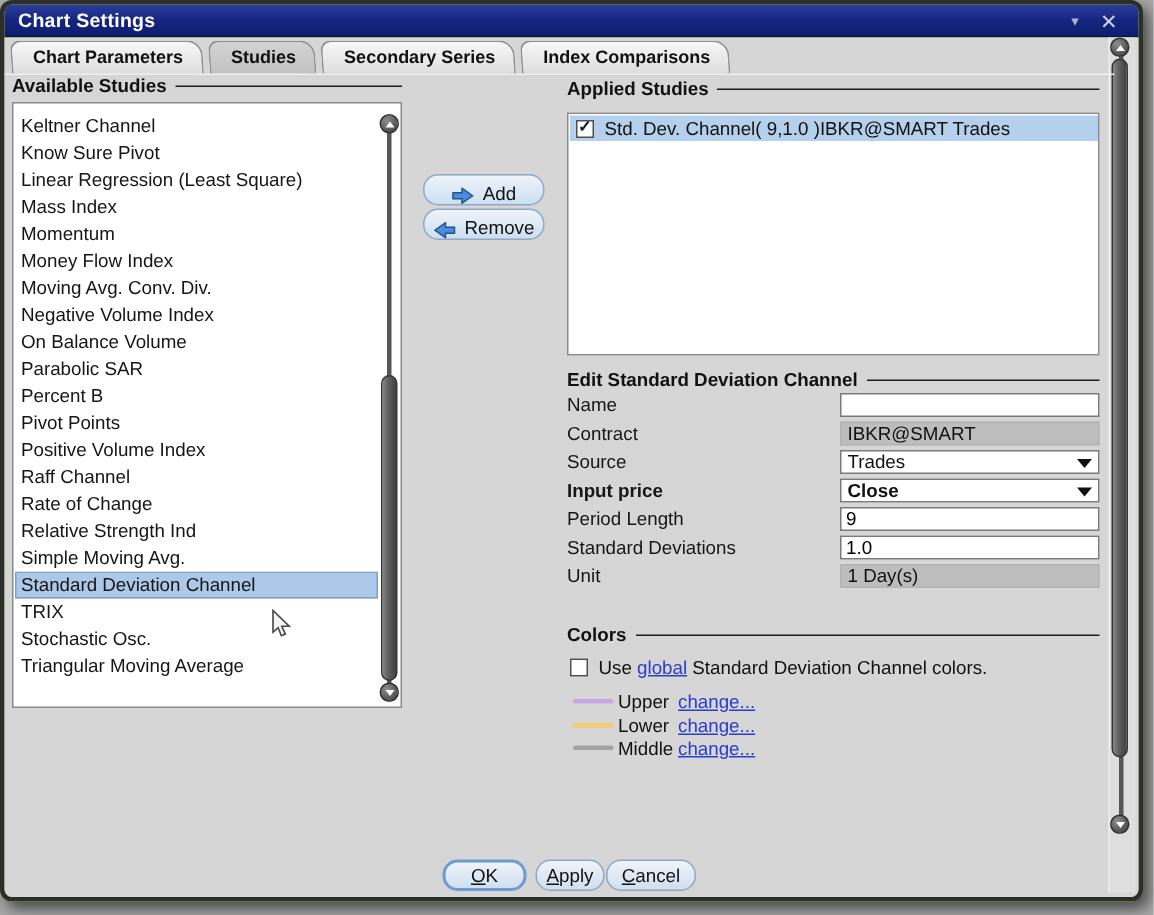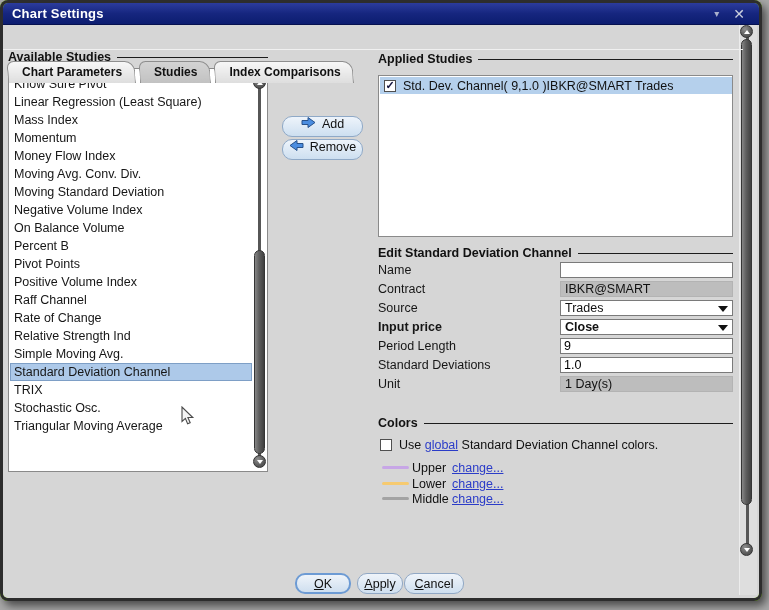--- a/index.html
+++ b/index.html
@@ -20,21 +20,21 @@
   .titlebar .title { color:#fff; font-weight:bold; font-size:13px; padding-left:9px; letter-spacing:.2px; }
   .titlebar .tb-controls { margin-left:auto; display:flex; align-items:center; gap:14px; padding-right:14px; }
   .tb-collapse { color:#aab1cd; font-size:10px; cursor:default; }
   .tb-close { color:#ccd1de; font-size:14px; line-height:1; cursor:default; }
 
   .content-bg { position:absolute; left:3px; top:25px; width:756px; height:573px;
                 background:#d6d6d6; border-radius:0 0 5px 5px; }
 
   
   .tabs { position:absolute; left:8px; top:27px; height:22px; display:flex; gap:4px; z-index:3; }
-  .tab { position:relative; height:22px; padding:0 14px; display:flex; align-items:center; cursor:pointer;margin-top:34px; }
+  .tab { position:relative; height:22px; padding:0 14px; display:flex; align-items:center; cursor:pointer; }
   .tab::before { content:""; position:absolute; inset:0;
                  background:linear-gradient(#f7f7f7, #dedede);
                  border:1px solid #8e8e8e; border-bottom:none;
                  border-radius:7px 10px 0 0;
                  transform:skewX(4deg); transform-origin:bottom left; }
   .tab.active::before { background:linear-gradient(#d3d3d3, #c2c2c2); }
   .tab > span { position:relative; font-weight:bold; font-size:12px; white-space:nowrap; }
   .tab-hairline { position:absolute; left:3px; top:49px; width:740px; height:1px; background:#f0f0f0; z-index:2; }
 
   
@@ -59,21 +59,21 @@
             background:radial-gradient(circle at 35% 30%, #8f8f8f, #5a5a5a 60%, #454545);
             border:1px solid #333; display:flex; align-items:center; justify-content:center; }
   .sb-arrow-up { width:0; height:0; border-left:3px solid transparent; border-right:3px solid transparent; border-bottom:4px solid #fff; }
   .sb-arrow-down { width:0; height:0; border-left:3px solid transparent; border-right:3px solid transparent; border-top:4px solid #fff; }
   .right-sb-strip { position:absolute; left:739px; top:25px; width:18px; height:570px;
                     background:#dedede; border-left:1px solid #ececec; }
 
   
   .xfer-btn { position:absolute; left:282px; width:81px; height:21px; border-radius:10px;
               background:linear-gradient(#eef4fb,#cddff0);
-              border:1px solid #8fa9c7; display:flex; align-items:flex-start; justify-content:center;
+              border:1px solid #8fa9c7; display:flex; align-items:flex-end; justify-content:center;
               gap:6px; font-size:12.5px; cursor:pointer; }
   .xfer-btn svg { display:block; }
 
   
   .applied-box { position:absolute; left:378px; top:75px; width:355px; height:162px;
                  background:#fff; border:1px solid #8a8a8a; overflow:hidden; }
   .applied-row { position:absolute; left:1px; top:1px; width:353px; height:17px;
                  background:#b5d0ec; display:flex; align-items:center; font-size:12.5px; cursor:default; }
   .applied-row .cb { margin-left:4px; }
   .applied-row .lbl { margin-left:7px; white-space:nowrap; }
@@ -135,42 +135,46 @@
   <div class="right-sb-strip"></div>
 
   <div class="tabs" id="tabs">
       <div class="tab">
         <span>Chart Parameters</span>
       </div>
       <div class="tab active">
         <span>Studies</span>
       </div>
       <div class="tab">
+        <span>Secondary Series</span>
+      </div>
+      <div class="tab">
         <span>Index Comparisons</span>
       </div>
     </div>
   <div class="tab-hairline"></div>
 
   <div class="group-header" style="left:8px; top:50px; width:260px;">
     <span class="gh-text">Available Studies</span>
     <span class="gh-line"></span>
   </div>
 
   <div class="listbox" id="study-listbox">
     <div class="list-rows" id="study-rows">
         <div class="list-row"></div>
+        <div class="list-row">Keltner Channel</div>
         <div class="list-row">Know Sure Pivot</div>
         <div class="list-row">Linear Regression (Least Square)</div>
         <div class="list-row">Mass Index</div>
         <div class="list-row">Momentum</div>
         <div class="list-row">Money Flow Index</div>
         <div class="list-row">Moving Avg. Conv. Div.</div>
-        <div class="list-row">Moving Standard Deviation</div>
         <div class="list-row">Negative Volume Index</div>
         <div class="list-row">On Balance Volume</div>
+        <div class="list-row">Parabolic SAR</div>
         <div class="list-row">Percent B</div>
         <div class="list-row">Pivot Points</div>
         <div class="list-row">Positive Volume Index</div>
         <div class="list-row">Raff Channel</div>
         <div class="list-row">Rate of Change</div>
         <div class="list-row">Relative Strength Ind</div>
         <div class="list-row">Simple Moving Avg.</div>
         <div class="list-row selected">Standard Deviation Channel</div>
         <div class="list-row">TRIX</div>
         <div class="list-row">Stochastic Osc.</div>

